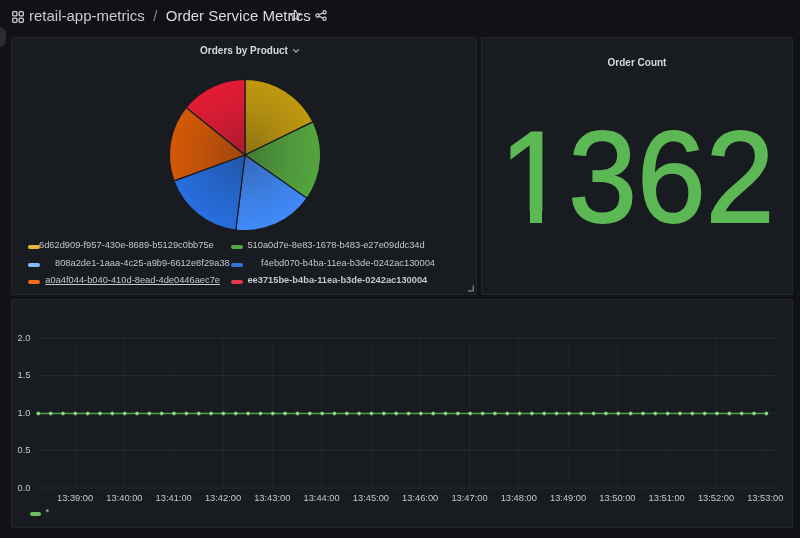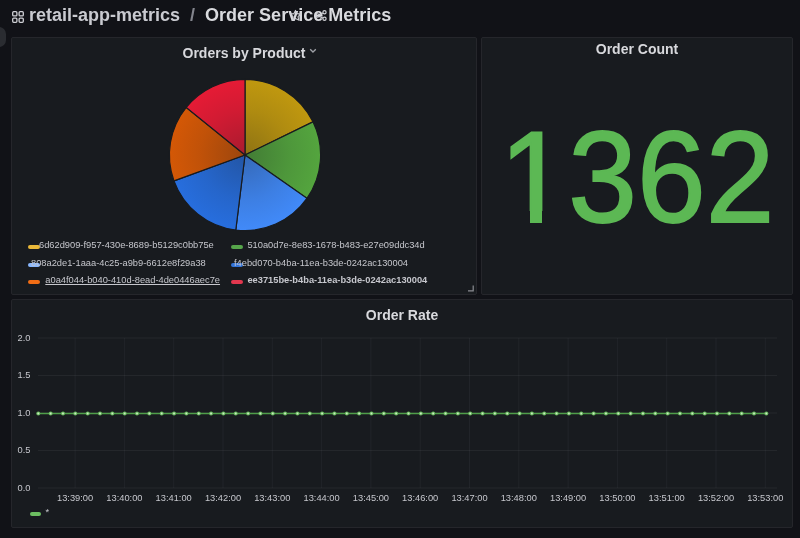--- a/index.html
+++ b/index.html
@@ -1,31 +1,31 @@
 <!DOCTYPE html>
 <html><head>
 <meta charset="utf-8">
 <style>
 html,body{margin:0;padding:0;}
 body{width:800px;height:538px;background:#111217;font-family:"Liberation Sans",sans-serif;position:relative;overflow:hidden;}
 .panel{position:absolute;background:#181b1f;border:1px solid #25262b;border-radius:2px;}
-.ptitle{position:absolute;width:100%;text-align:center;font-size:14px;font-weight:bold;color:#d8d9dd;}
+.ptitle{position:absolute;width:100%;text-align:center;font-size:10px;font-weight:bold;color:#d8d9dd;}
 .grip{position:absolute;right:1.7px;bottom:2px;width:7px;height:7px;}
 </style>
 </head>
 <body>
 
 <div style="position:absolute;left:-10px;top:26.5px;width:16px;height:20px;background:#2a2c31;border-radius:7px;"></div>
 <svg style="position:absolute;left:12px;top:11px;" width="12" height="12" viewBox="0 0 12 12" fill="none" stroke="#cfd0d5" stroke-width="1.3">
 <rect x="0.7" y="0.7" width="4.2" height="4.2" rx="1"></rect>
     <rect x="7.1" y="0.7" width="4.2" height="4.2" rx="1"></rect>
 <rect x="0.7" y="7.1" width="4.2" height="4.2" rx="1"></rect>
     <rect x="7.1" y="7.1" width="4.2" height="4.2" rx="1"></rect>
 </svg>
-<div style="position:absolute;left:29px;top:0;height:33px;line-height:31px;font-size:18px;color:#c9cad0;font-weight:bold;">retail-app-metrics&nbsp; <span style="color:#83858d;">/</span>&nbsp; <span style="color:#d9dade;">Order Service Metrics</span></div>
+<div style="position:absolute;left:29px;top:0;height:33px;line-height:31px;font-size:15px;color:#c9cad0;">retail-app-metrics&nbsp; <span style="color:#83858d;">/</span>&nbsp; <span style="color:#d9dade;">Order Service Metrics</span></div>
 <svg style="position:absolute;left:289px;top:8.5px;" width="13" height="13" viewBox="0 0 24 24" fill="none" stroke="#cfd0d5" stroke-width="2">
 <path d="M12 2.6l2.9 5.9 6.5 0.95-4.7 4.6 1.1 6.5L12 17.5l-5.8 3.05 1.1-6.5-4.7-4.6 6.5-0.95z" stroke-linejoin="round"></path>
 </svg>
 <svg style="position:absolute;left:315px;top:9px;" width="12" height="13" viewBox="0 0 24 26" fill="none" stroke="#cfd0d5" stroke-width="2.4">
 <circle cx="19" cy="6.4" r="3.2"></circle>
     <circle cx="5" cy="13" r="3.2"></circle>
     <circle cx="19" cy="19.6" r="3.2"></circle>
 <line x1="8" y1="11.3" x2="16" y2="8"></line>
     <line x1="8" y1="14.7" x2="16" y2="18"></line>
 </svg>
@@ -51,43 +51,42 @@
       <path d="M0,0 L-58.75,-47.58 A75.6,75.6 0 0 1 0,-75.6 Z" fill="#e61b35"></path>
     </g>
     <circle cx="0" cy="0" r="75.6" fill="url(#pieshade)"></circle>
   </svg>
   <div style="position:absolute;left:0;top:207px;font-size:9.3px;color:#c6c7cd;white-space:nowrap;">
     <div style="position:absolute;left:16px;top:0px;width:12px;height:4px;border-radius:2px;background:#eab839;"></div>
       <div style="position:absolute;left:27px;top:-5px;">6d62d909-f957-430e-8689-b5129c0bb75e</div>
     <div style="position:absolute;left:218.6px;top:0px;width:12px;height:4px;border-radius:2px;background:#56a64b;"></div>
       <div style="position:absolute;left:235.4px;top:-5px;">510a0d7e-8e83-1678-b483-e27e09ddc34d</div>
     <div style="position:absolute;left:16px;top:17.5px;width:12px;height:4px;border-radius:2px;background:#8ab8ff;"></div>
-      <div style="position:absolute;left:19px;top:12.5px;text-align:right;">808a2de1-1aaa-4c25-a9b9-6612e8f29a38</div>
+      <div style="position:absolute;left:43px;top:12.5px;text-align:right;">808a2de1-1aaa-4c25-a9b9-6612e8f29a38</div>
     <div style="position:absolute;left:218.6px;top:17.5px;width:12px;height:4px;border-radius:2px;background:#3274d9;"></div>
-      <div style="position:absolute;left:222px;top:12.5px;">f4ebd070-b4ba-11ea-b3de-0242ac130004</div>
+      <div style="position:absolute;left:249px;top:12.5px;">f4ebd070-b4ba-11ea-b3de-0242ac130004</div>
     <div style="position:absolute;left:16px;top:35px;width:12px;height:4px;border-radius:2px;background:#f26d15;"></div>
       <div style="position:absolute;left:33.3px;top:30px;text-decoration:underline;">a0a4f044-b040-410d-8ead-4de0446aec7e</div>
     <div style="position:absolute;left:218.6px;top:35px;width:12px;height:4px;border-radius:2px;background:#e2374e;"></div>
       <div style="position:absolute;left:235.4px;top:30px;font-weight:bold;">ee3715be-b4ba-11ea-b3de-0242ac130004</div>
   </div>
   <svg class="grip" viewBox="0 0 7 7">
       <path d="M6.2,0.6 L6.2,5.8 L1,5.8" fill="none" stroke="#8a8c92" stroke-width="1.2"></path>
     </svg>
 </div>
 
 <div class="panel" id="p2" style="left:481px;top:37px;width:310px;height:256px;">
-  <div class="ptitle" style="top:3px;">Order Count</div>
+  <div class="ptitle" style="top:19px;">Order Count</div>
   <div style="position:absolute;left:0;top:76px;width:100%;height:127px;line-height:127px;text-align:center;font-size:130px;color:#5cb854;-webkit-text-stroke:1.9px #5cb854;transform:scaleX(0.95);">1362</div>
   <div style="position:absolute;left:21px;top:172.5px;width:26.5px;height:16px;background:#181b1f;"></div>
   <div style="position:absolute;left:60px;top:172.5px;width:22px;height:16px;background:#181b1f;"></div>
 
 </div>
 
 <div class="panel" id="p3" style="left:11px;top:299px;width:780px;height:227px;">
-  <div class="ptitle" style="top:7px;">Order Rate</div>
   <svg id="chart" style="position:absolute;left:0;top:0;" width="778" height="225" viewBox="0 0 778 225">
       <line x1="26" y1="38" x2="765" y2="38" stroke="rgba(204,204,220,0.065)" stroke-width="1"></line>
       <line x1="26" y1="75.5" x2="765" y2="75.5" stroke="rgba(204,204,220,0.065)" stroke-width="1"></line>
       <line x1="26" y1="113" x2="765" y2="113" stroke="rgba(204,204,220,0.065)" stroke-width="1"></line>
       <line x1="26" y1="150.5" x2="765" y2="150.5" stroke="rgba(204,204,220,0.065)" stroke-width="1"></line>
       <line x1="26" y1="188" x2="765" y2="188" stroke="rgba(204,204,220,0.065)" stroke-width="1"></line>
       <line x1="63.1" y1="38" x2="63.1" y2="188" stroke="rgba(204,204,220,0.055)" stroke-width="1"></line>
       <line x1="112.4" y1="38" x2="112.4" y2="188" stroke="rgba(204,204,220,0.055)" stroke-width="1"></line>
       <line x1="161.7" y1="38" x2="161.7" y2="188" stroke="rgba(204,204,220,0.055)" stroke-width="1"></line>
       <line x1="210.99999999999997" y1="38" x2="210.99999999999997" y2="188" stroke="rgba(204,204,220,0.055)" stroke-width="1"></line>

